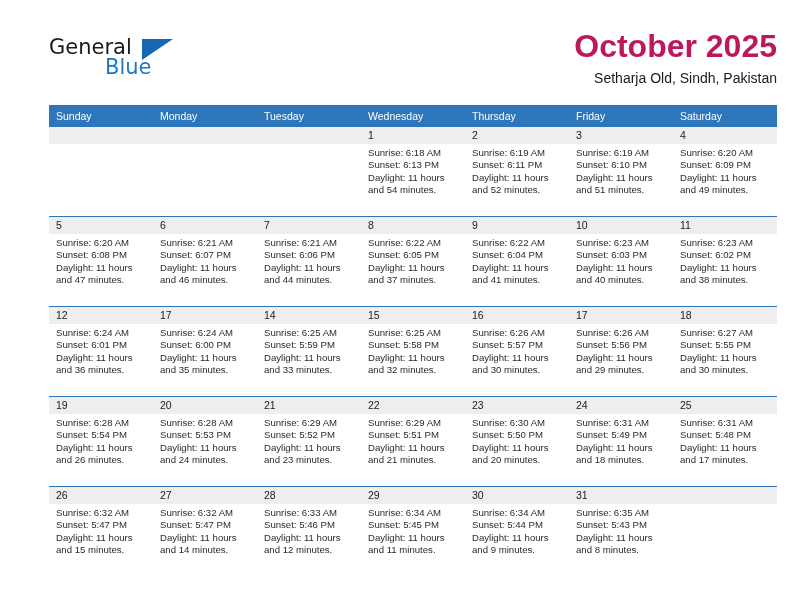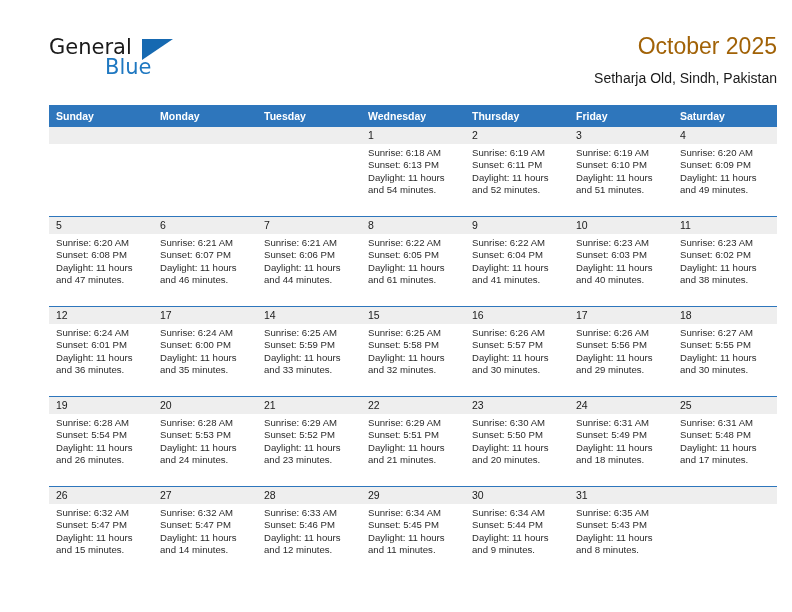--- a/index.html
+++ b/index.html
@@ -67,23 +67,23 @@
     border-left: 31px solid #1669b1;
     border-bottom: 21px solid transparent;
   }
   .title-block {
     position: absolute;
     right: 31px;
     top: 30px;
     text-align: right;
   }
   .cal-title {
-    font-size: 23px;
-    font-weight: 400;
-    color: #a16207;
+    font-size: 32px;
+    font-weight: 700;
+    color: #be185d;
     line-height: 32px;
     white-space: nowrap;
   }
   .cal-subtitle {
     margin-top: 7px;
     font-size: 14px;
     font-weight: 400;
     color: #1a1a1a;
     line-height: 18px;
     white-space: nowrap;
@@ -95,21 +95,21 @@
     left: 33px;
     top: 105px;
     width: 728px;
     border-collapse: collapse;
     table-layout: fixed;
   }
   .calendar th {
     background: #2e76bc;
     color: #ffffff;
     font-size: 10.5px;
-    font-weight: bold;
+    font-weight: normal;
     text-align: left;
     padding: 5px 0 5px 7px;
     height: 11px;
     vertical-align: middle;
     border: none;
   }
   .calendar td {
     vertical-align: top;
     padding: 0;
     border: none;
@@ -274,21 +274,21 @@
               </div>
             </div>
           </td>
           <td>
             <div class="cell-inner">
               <div class="datestrip">8</div>
               <div class="details">
                 <div>Sunrise: 6:22 AM</div>
                 <div>Sunset: 6:05 PM</div>
                 <div>Daylight: 11 hours</div>
-                <div>and 61 minutes.</div>
+                <div>and 37 minutes.</div>
               </div>
             </div>
           </td>
           <td>
             <div class="cell-inner">
               <div class="datestrip">9</div>
               <div class="details">
                 <div>Sunrise: 6:22 AM</div>
                 <div>Sunset: 6:04 PM</div>
                 <div>Daylight: 11 hours</div>

